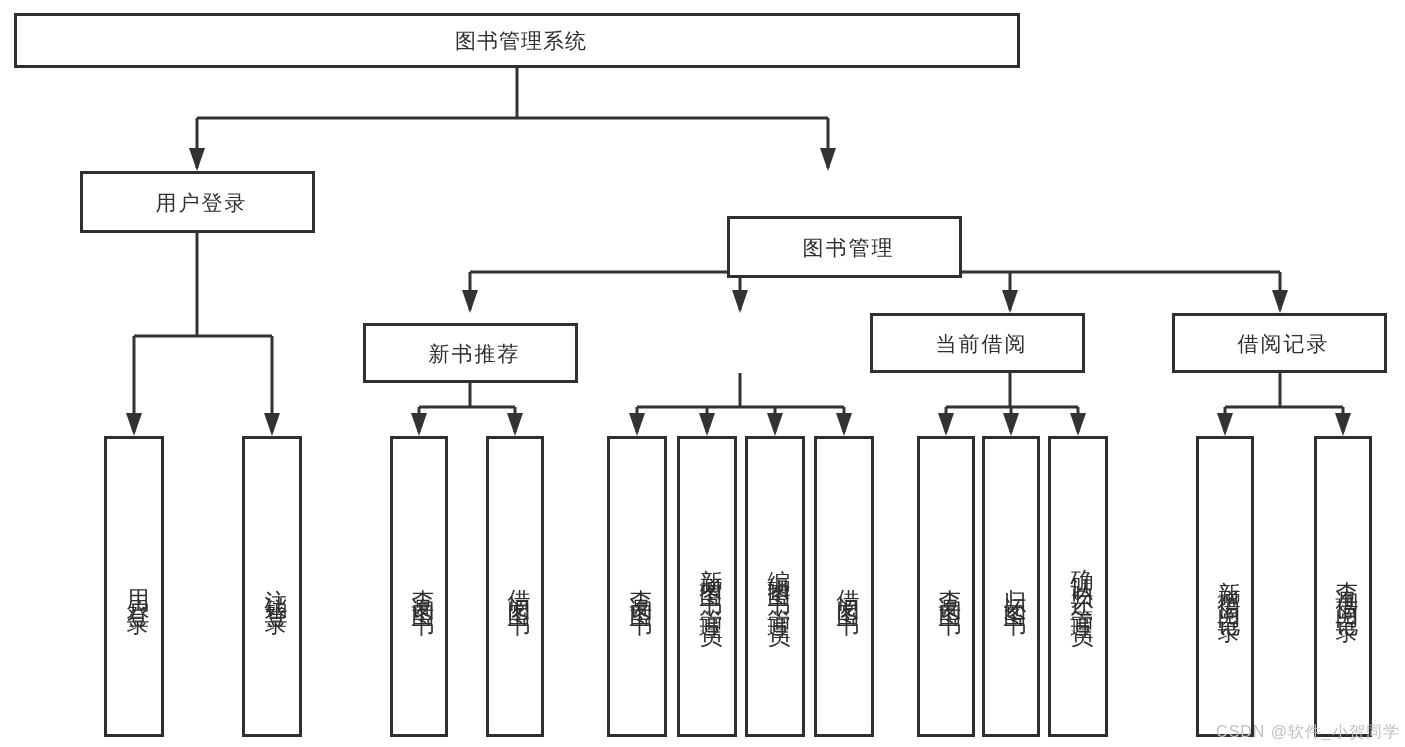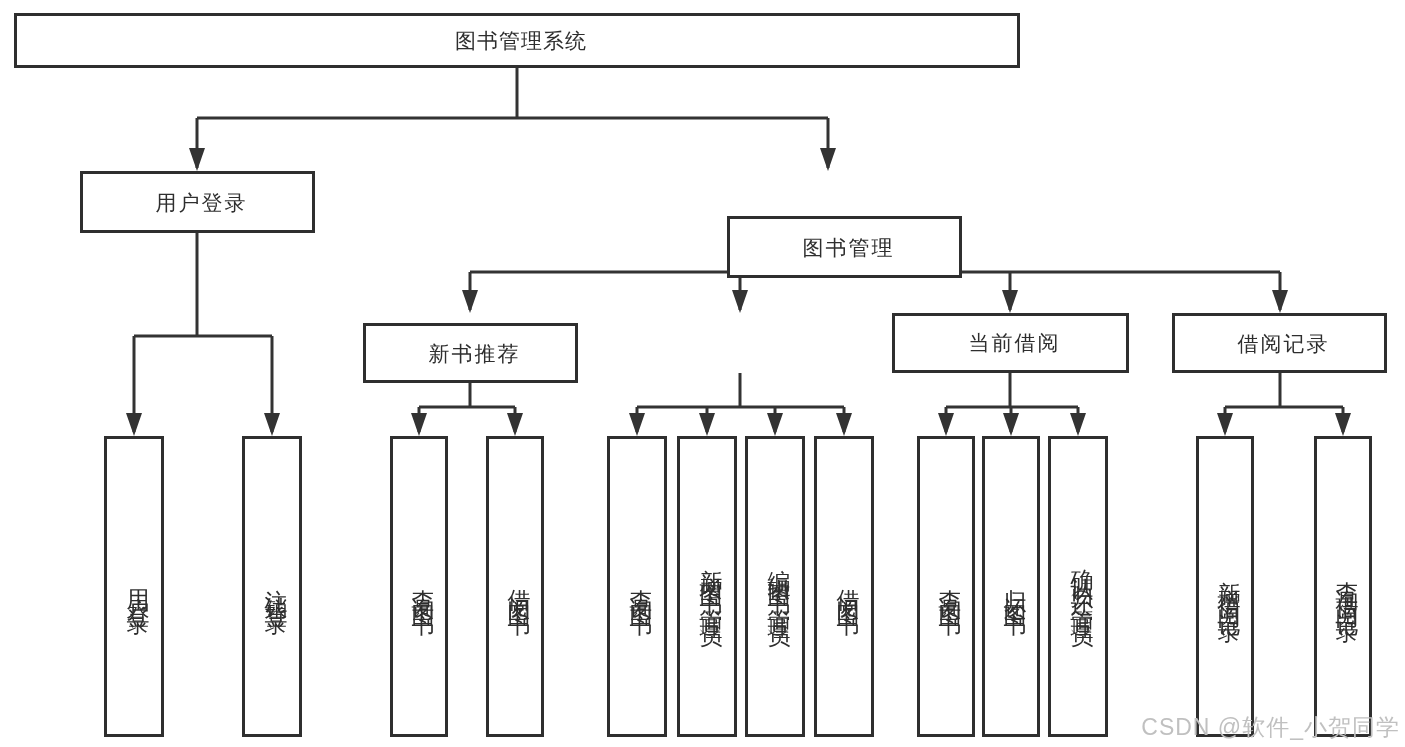--- a/index.html
+++ b/index.html
@@ -34,21 +34,21 @@
   .leaf span{
     writing-mode:vertical-lr;
     text-orientation:mixed;
     font-size:23px;
     letter-spacing:8px;
     line-height:1;
   }
   #watermark{
     position:absolute;
     right:5px;bottom:4px;
-    font-size:23px;
+    font-size:16px;
     color:var(--watermark-color);
     letter-spacing:1px;
     white-space:nowrap;
   }
 </style>
 </head>
 <body>
 
 <div id="canvas">
 
@@ -114,21 +114,21 @@
   <div class="node hbox" style="left:80px;top:171px;width:235px;height:62px;">
     <span>用户登录</span>
   </div>
   <div class="node hbox" style="left:727px;top:171px;width:235px;height:62px;margin-top:45px;">
     <span>图书管理</span>
   </div>
 
   <div class="node hbox" style="left:363px;top:323px;width:215px;height:60px;">
     <span>新书推荐</span>
   </div>
-  <div class="node hbox" style="left:892px;top:313px;width:237px;height:60px;font-family:Liberation Serif, serif;">
+  <div class="node hbox" style="left:870px;top:313px;width:215px;height:60px;">
     <span>当前借阅</span>
   </div>
   <div class="node hbox" style="left:1172px;top:313px;width:215px;height:60px;">
     <span>借阅记录</span>
   </div>
 
   <div class="node leaf" style="left:104px;top:436px;width:60px;height:301px;">
     <span>用户登录</span>
   </div>
   <div class="node leaf" style="left:242px;top:436px;width:60px;height:301px;">

